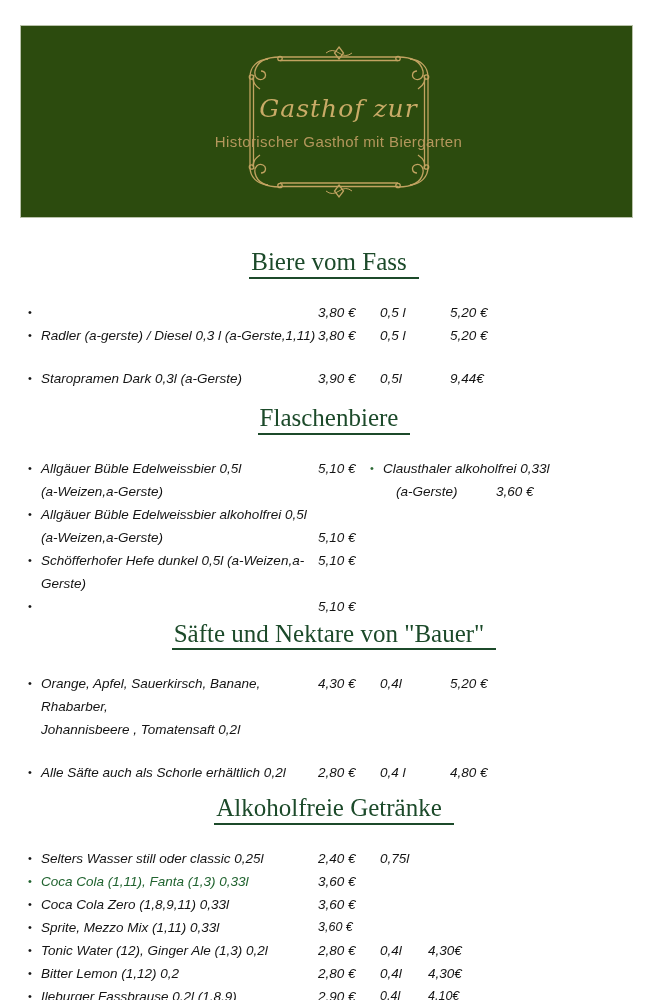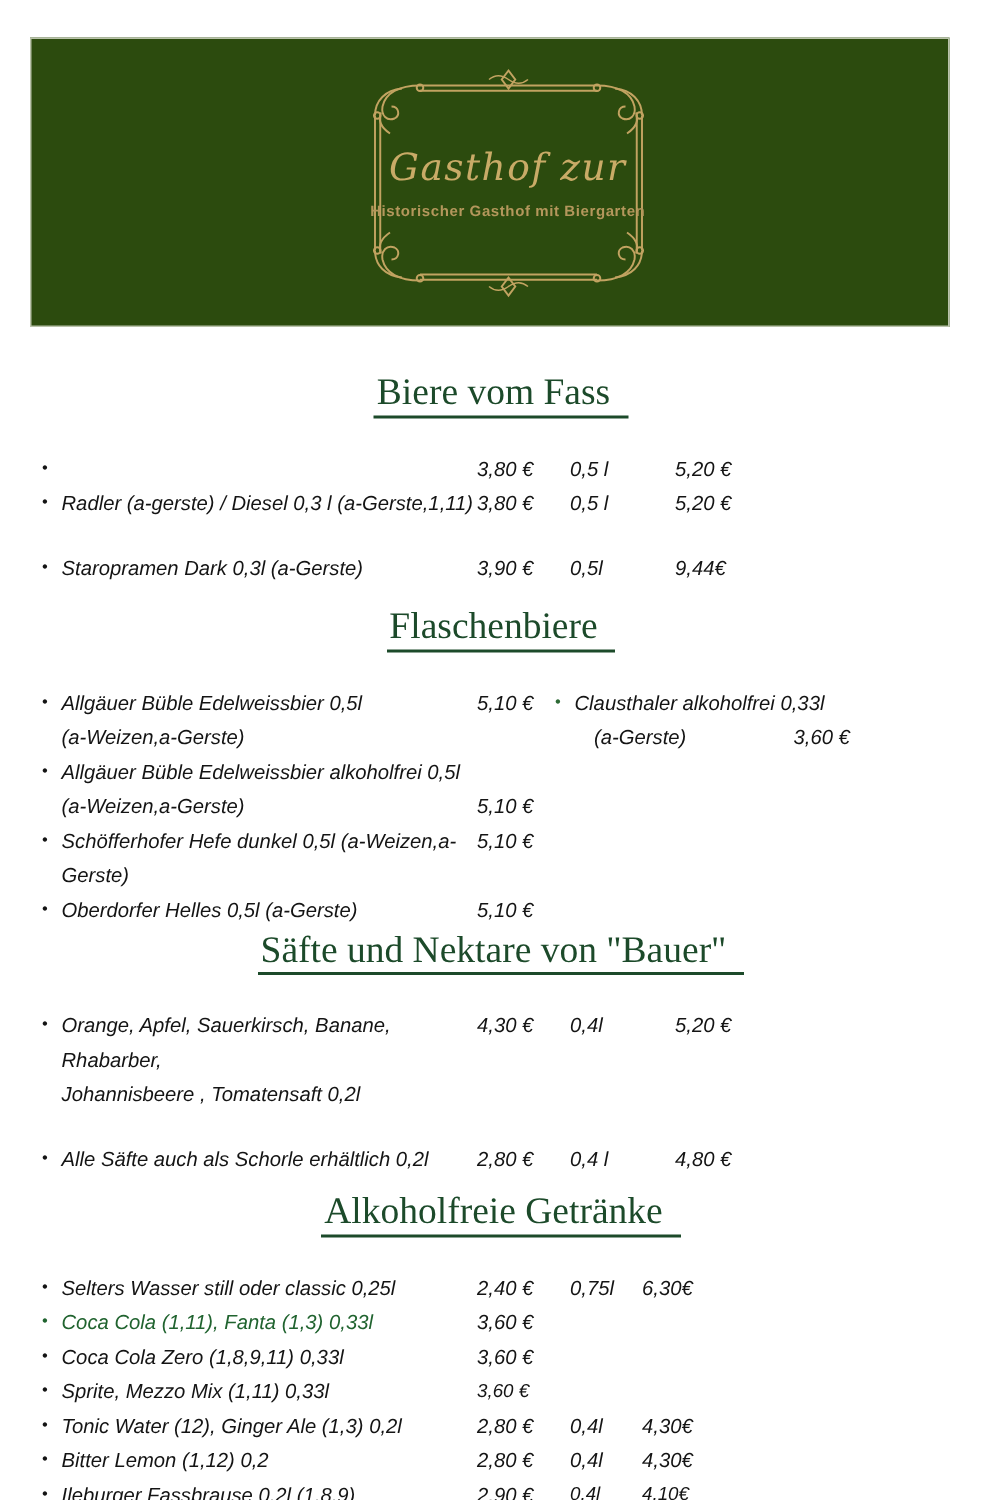--- a/index.html
+++ b/index.html
@@ -18,21 +18,21 @@
   .banner-inner {
     position:relative; width:100%; height:100%;
     display:flex; flex-direction:column; align-items:center; justify-content:center;
   }
   .frame-svg { position:absolute; left:50%; top:50%; transform:translate(-50%,-50%); }
   .b-text { position:relative; text-align:center; z-index:2; margin-top:2px; }
   .b-title1 { font-family:"DejaVu Serif", serif; font-style:italic; font-size:25px;
               color:#c9ab67; line-height:1.1; letter-spacing:1px; }
   .b-title2 { font-family:"DejaVu Serif", serif; font-style:italic; font-size:28px;
               color:#c9ab67; line-height:1.1; letter-spacing:1px; }
-  .b-sub { margin-top:11px; font-size:10px; font-weight:bold; color:#b4975c; letter-spacing:0.4px; }
+  .b-sub { margin-top:11px; font-size:15px; font-weight:normal; color:#b4975c; letter-spacing:0.4px; }
 
   
   .content { position:absolute; left:28px; top:238px; width:612px; }
 
   .sec-h { text-align:center; margin:10px 0 22px; }
   .sec-h span {
     display:inline-block; font-family:"Liberation Serif", serif; font-size:25px;
     color:#1c4a2a; border-bottom:2px solid #1c4a2a; padding:0 12px 0 2px;
     line-height:1.15;
   }
@@ -52,21 +52,21 @@
   .green, .green .bullet, .green .p1 { color:#20632f; }
   .green .p1 { color:#141414; }
   .sm { font-size:12.5px; }
 
   
   .flaschen { display:flex; }
   .fl-left { width:342px; flex:0 0 342px; }
   .fl-left .row { grid-template-columns:290px 1fr; }
   .fl-right { flex:1; font-style:italic; font-size:13.5px; color:#141414; line-height:23px; }
   .frow1 { display:flex; }
-  .frow2 { display:grid; grid-template-columns:100px auto; padding-left:26px;gap:33px; }
+  .frow2 { display:grid; grid-template-columns:100px auto; padding-left:26px; }
   .g-bullet { color:#2d6a35; }
 </style>
 </head>
 <body>
 
 <div class="banner">
   <div class="banner-inner">
     <svg class="frame-svg" width="206" height="156" viewBox="0 0 206 156" aria-hidden="true">
       <defs>
         <g id="crn" fill="none" stroke="#c2a361" stroke-width="1.3">
@@ -182,21 +182,20 @@
           <div class="nm">
             <span class="bullet">•</span>
             <span>Schöfferhofer Hefe dunkel 0,5l (a-Weizen,a-Gerste)</span>
           </div>
           <div class="p1">5,10 €</div>
         </div>
 
         <div class="row">
           <div class="nm">
             <span class="bullet">•</span>
-            <span>Oberdorfer Helles 0,5l (a-Gerste)</span>
           </div>
           <div class="p1">5,10 €</div>
         </div>
       </div>
 
       <div class="fl-right">
         <div class="frow1">
           <span class="bullet g-bullet">•</span>
           <span>Clausthaler alkoholfrei 0,33l</span>
         </div>
@@ -244,21 +243,20 @@
       <span>Alkoholfreie Getränke</span>
     </div>
 
     <div class="row">
       <div class="nm">
         <span class="bullet">•</span>
         <span>Selters Wasser still oder classic 0,25l</span>
       </div>
       <div class="p1">2,40 €</div>
       <div class="vol">0,75l</div>
-      <div class="p2">6,30€</div>
     </div>
 
     <div class="row green">
       <div class="nm">
         <span class="bullet">•</span>
         <span>Coca Cola (1,11), Fanta (1,3)  0,33l</span>
       </div>
       <div class="p1">3,60 €</div>
       <div class="vol"></div>
       <div class="p2"></div>

